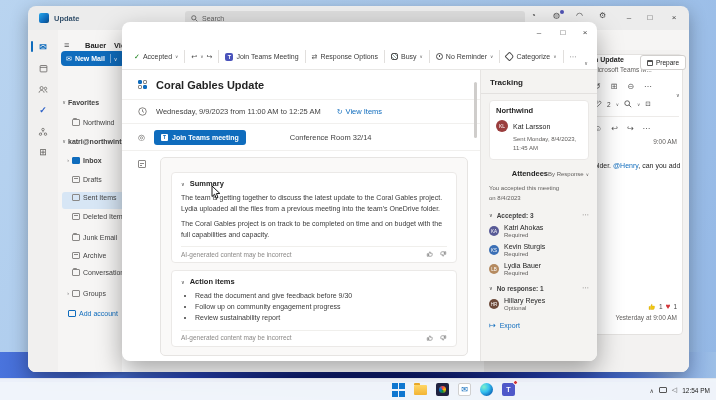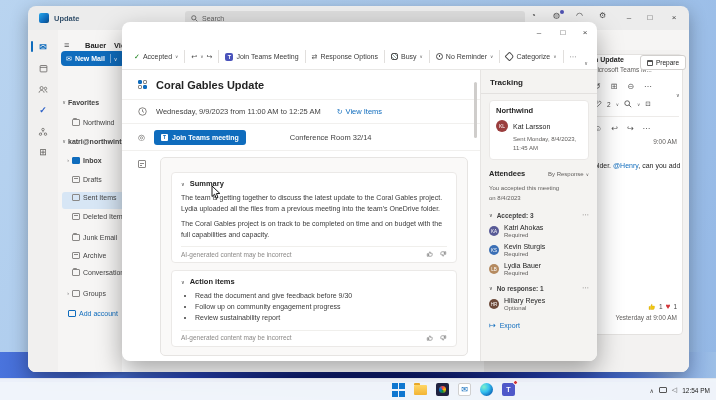--- a/index.html
+++ b/index.html
@@ -151,21 +151,21 @@
   .trk-title { font-size:8px; font-weight:bold; color:#242424; padding:3px 0 6px 1px; border-bottom:1px solid #e3e1df; margin:0 -8px; padding-left:9px; }
   .org-card { background:#fff; border:1px solid #eae8e6; border-radius:4px; margin-top:6px; padding:5px 6px 6px; }
   .org-lbl { font-size:7.5px; font-weight:bold; color:#242424; }
   .pers { display:flex; align-items:center; gap:5px; margin-top:5px; }
   .av { flex:none; border-radius:50%; color:#fff; display:flex; align-items:center; justify-content:center; }
   .av12 { width:12px; height:12px; font-size:5px; }
   .av10 { width:10px; height:10px; font-size:4.5px; }
   .p-name { font-size:7px; color:#242424; }
   .p-role { font-size:6px; color:#605e5c; margin-top:1px; }
   .sent { font-size:6px; color:#605e5c; line-height:1.5; margin:3px 0 0 17px; }
-  .att-head { display:flex; align-items:baseline; margin-top:9px; }
+  .att-head { display:flex; align-items:baseline; margin-top:9px;text-align:right; }
   .att-head .t { font-size:7.5px; font-weight:bold; color:#242424; flex:1; }
   .att-head .s { font-size:6px; color:#605e5c; }
   .att-head .c { font-size:4.5px; color:#605e5c; margin-left:2px; }
   .trk-note { font-size:6px; color:#605e5c; line-height:1.6; margin-top:6px; }
   .grp { display:flex; align-items:center; margin-top:8px; }
   .grp .gc { font-size:5px; color:#424242; margin-right:4px; }
   .grp .gt { font-size:6.5px; font-weight:bold; color:#424242; flex:1; }
   .grp .gm { font-size:7px; color:#605e5c; }
   .exp { display:flex; align-items:center; gap:4px; margin-top:10px; }
   .exp span { color:#0f6cbd; }

